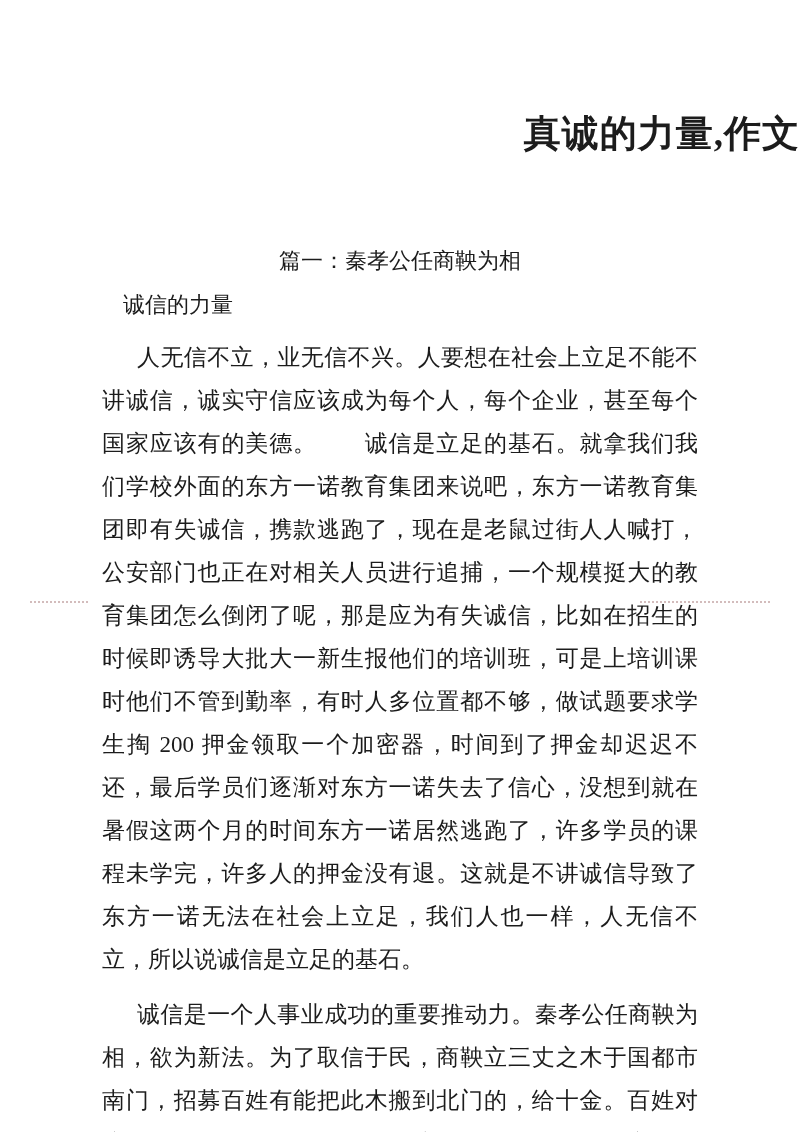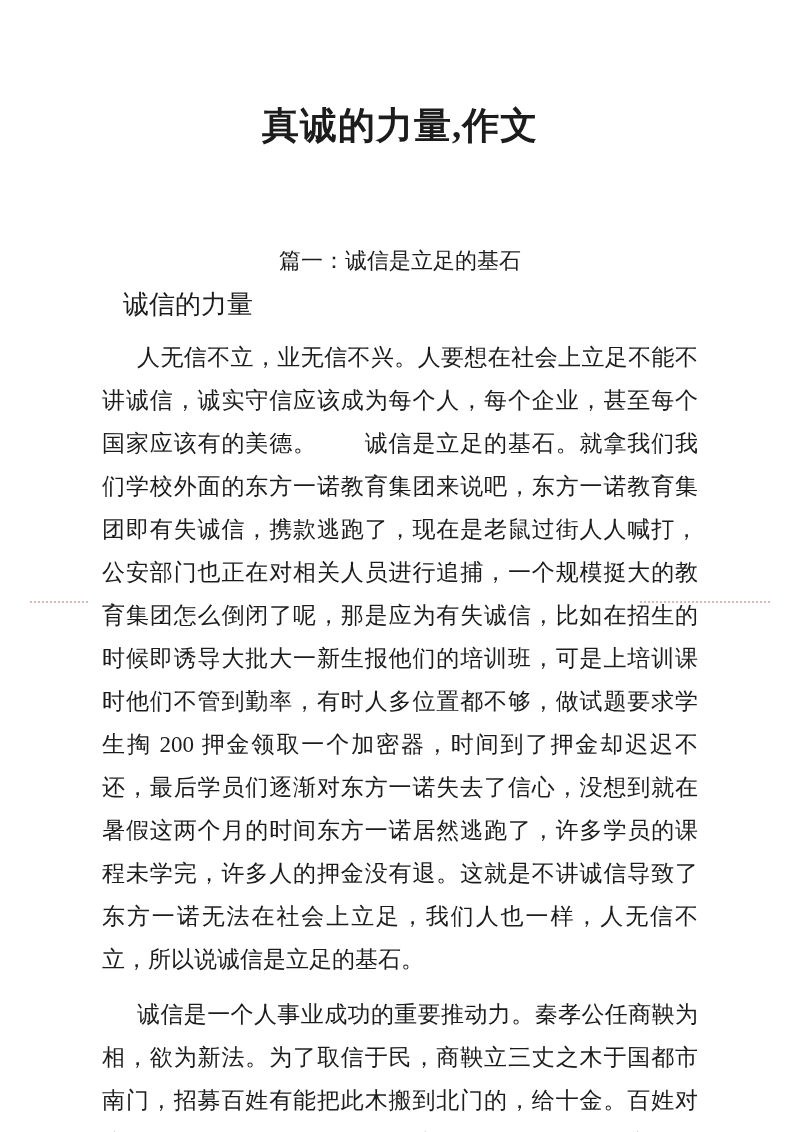--- a/index.html
+++ b/index.html
@@ -15,45 +15,45 @@
     font-family: "Liberation Serif", "DejaVu Serif", serif;
     color: #1c1c1c;
   }
   .page {
     position: absolute;
     inset: 0;
     background: #ffffff;
   }
   .doc-title {
     position: absolute;
-    top: 100px;
+    top: 108px;
     left: 0;
     width: 100%;
     margin: 0;
-    text-align: center;
+    text-align: right;
     font-size: 37px;
     line-height: 52px;
     font-weight: 700;
     letter-spacing: 1px;
   }
   .section-label {
     position: absolute;
     top: 247px;
     left: 0;
     width: 100%;
     text-align: center;
     font-size: 22px;
     line-height: 28px;
     font-weight: 400;
   }
   .essay-heading {
     position: absolute;
     top: 291px;
     left: 123px;
-    font-size: 26px;
+    font-size: 22px;
     line-height: 28px;
     font-weight: 400;
   }
   .essay-body {
     position: absolute;
     top: 324px;
     left: 90px;
     width: 620px;
     font-size: 23px;
     line-height: 43px;
@@ -82,21 +82,21 @@
     width: 130px;
   }
 </style>
 </head>
 <body>
 
 <div class="page">
 
   <h1 class="doc-title">真诚的力量,作文</h1>
 
-  <div class="section-label">篇一：诚信是立足的基石</div>
+  <div class="section-label">篇一：秦孝公任商鞅为相</div>
 
   <div class="essay-heading">诚信的力量</div>
 
   <div class="essay-body">
     <p>人无信不立，业无信不兴。人要想在社会上立足不能不讲诚信，诚实守信应该成为每个人，每个企业，甚至每个国家应该有的美德。　　诚信是立足的基石。就拿我们我们学校外面的东方一诺教育集团来说吧，东方一诺教育集团即有失诚信，携款逃跑了，现在是老鼠过街人人喊打，公安部门也正在对相关人员进行追捕，一个规模挺大的教育集团怎么倒闭了呢，那是应为有失诚信，比如在招生的时候即诱导大批大一新生报他们的培训班，可是上培训课时他们不管到勤率，有时人多位置都不够，做试题要求学生掏 200 押金领取一个加密器，时间到了押金却迟迟不还，最后学员们逐渐对东方一诺失去了信心，没想到就在暑假这两个月的时间东方一诺居然逃跑了，许多学员的课程未学完，许多人的押金没有退。这就是不讲诚信导致了东方一诺无法在社会上立足，我们人也一样，人无信不立，所以说诚信是立足的基石。</p>
     <p>诚信是一个人事业成功的重要推动力。秦孝公任商鞅为相，欲为新法。为了取信于民，商鞅立三丈之木于国都市南门，招募百姓有能把此木搬到北门的，给十金。百姓对这种做法感到奇怪，没有敢搬这块木头的。然后，商鞅又布告国人，能搬者给予五十</p>
   </div>
 
   <div class="page-break-seg left"></div>
   <div class="page-break-seg right"></div>

